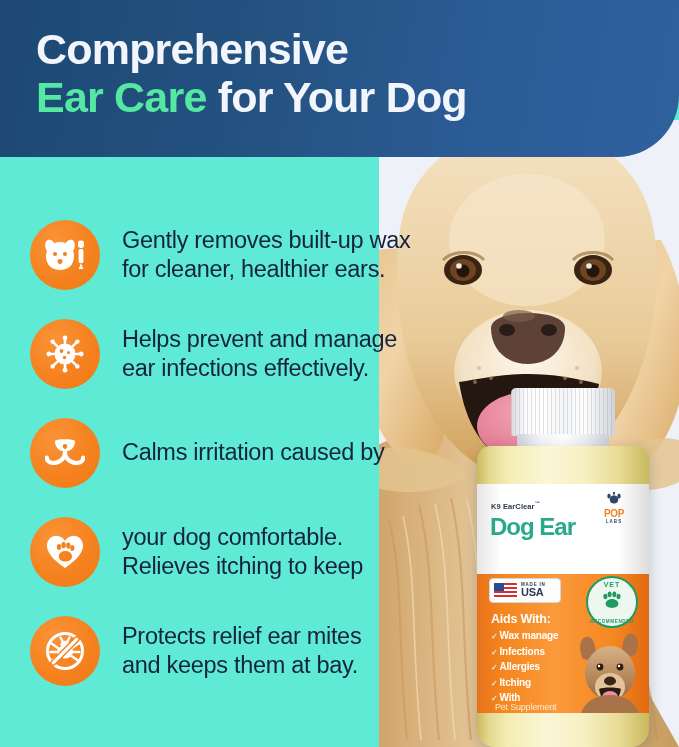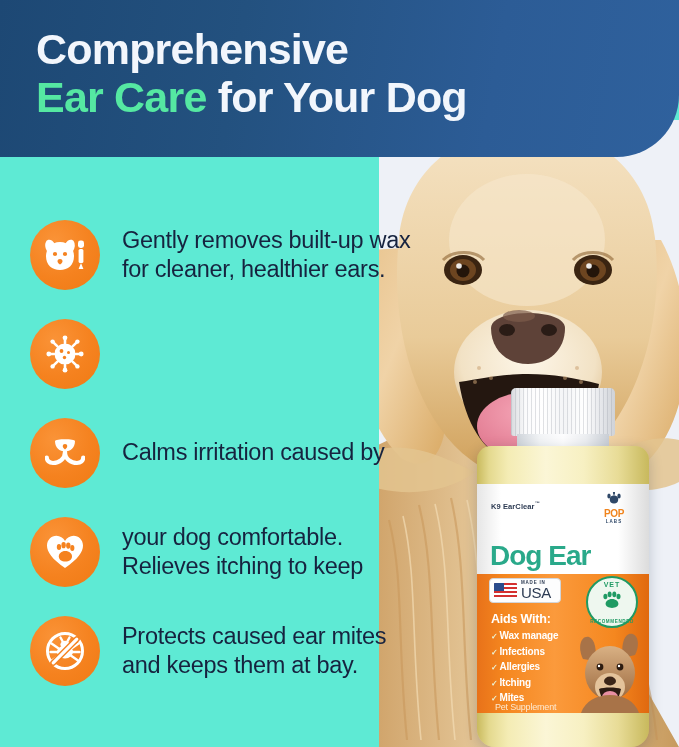--- a/index.html
+++ b/index.html
@@ -195,26 +195,25 @@
     font-weight: bold;
     color: #2f4868;
     letter-spacing: 1.1px;
     line-height: 6px;
   }
 
   #label-title-1 {
     position: absolute;
     left: 13px;
     top: 29px;
-    font-size: 28px;
+    font-size: 24px;
     font-weight: bold;
     color: #2aa98a;
     letter-spacing: -1px;
     line-height: 28px;
-    margin-top: 29px;
   }
   #label-title-2 {
     position: absolute;
     left: 9px;
     top: 54px;
     font-size: 28px;
     font-weight: bold;
     color: #2c5c96;
     letter-spacing: -1px;
     line-height: 28px;
@@ -242,21 +241,21 @@
     background: repeating-linear-gradient(180deg,#d4302f 0 2px,#ffffff 2px 4px);
   }
   #usa-flag::after {
     content:"";
     position:absolute; left:0; top:0;
     width: 10px; height: 8px;
     background:#2b4c8c;
   }
   #usa-text { margin-left: 4px; line-height: 1; }
   #usa-madein { font-size: 4.5px; font-weight: bold; color:#2c3a52; letter-spacing: 0.8px; display:block; }
-  #usa-usa { font-size: 15px; font-weight: normal; color:#2c3a52; letter-spacing:-0.3px; display:block; }
+  #usa-usa { font-size: 11px; font-weight: bold; color:#2c3a52; letter-spacing:-0.3px; display:block; }
 
   #vet-badge {
     position: absolute;
     right: 11px;
     top: 92px;
     width: 52px;
     height: 52px;
     border-radius: 50%;
     background: #eef7ef;
     border: 2px solid #1f9a63;
@@ -489,20 +488,22 @@
             <circle cx="6.6" cy="31.4" r="2.2"></circle>
               <circle cx="31.4" cy="6.6" r="2.2"></circle>
             <circle cx="19" cy="19" r="10.5"></circle>
             <circle cx="15.5" cy="16" r="1.9" fill="#f5821f"></circle>
             <circle cx="22.5" cy="17.5" r="1.5" fill="#f5821f"></circle>
             <circle cx="18.5" cy="22.5" r="1.7" fill="#f5821f"></circle>
           </svg>
         </span>
       </div>
       <div class="feature-text">
+        <div>Helps prevent and manage</div>
+        <div>ear infections effectively.</div>
       </div>
     </div>
 
     <div class="feature-row">
       <div class="feature-icon">
         <span>
           <svg width="40" height="30" viewBox="0 0 40 30" xmlns="http://www.w3.org/2000/svg" fill="#ffffff">
 
             <path d="M10 3 C 10 0.5, 30 0.5, 30 3 C 30 9.5, 25.5 13.5, 20 13.5 C 14.5 13.5, 10 9.5, 10 3 Z"></path>
 
@@ -560,21 +561,21 @@
               <path d="M17.8 10.8 L 15.5 6.5"></path>
               <path d="M22.2 10.8 L 24.5 6.5"></path>
             </g>
 
             <line x1="8.2" y1="31.8" x2="31.8" y2="8.2" stroke="#f5821f" stroke-width="6" stroke-linecap="round"></line>
             <line x1="8.2" y1="31.8" x2="31.8" y2="8.2" stroke="#ffffff" stroke-width="3.2" stroke-linecap="round"></line>
           </svg>
         </span>
       </div>
       <div class="feature-text">
-        <div>Protects caused ear mites</div>
+        <div>Protects relief ear mites</div>
         <div>and keeps them at bay.</div>
       </div>
     </div>
 
   </div>
 
   <div id="product-bottle">
 
     <div id="bottle-cap"></div>
     <div id="bottle-neck"></div>
@@ -627,21 +628,21 @@
             <div id="vet-rec">RECOMMENDED</div>
           </div>
         </div>
 
         <div id="aids-title">Aids With:</div>
         <ul id="aids-list">
           <li><span class="check">✓</span><span>Wax manage</span></li>
           <li><span class="check">✓</span><span>Infections</span></li>
           <li><span class="check">✓</span><span>Allergies</span></li>
           <li><span class="check">✓</span><span>Itching</span></li>
-          <li><span class="check">✓</span><span>Mites</span></li>
+          <li><span class="check">✓</span><span>With</span></li>
         </ul>
 
         <div id="label-dog">
           <svg width="74" height="88" viewBox="0 0 74 88" xmlns="http://www.w3.org/2000/svg">
             <defs>
               <linearGradient id="ldFur" x1="0" y1="0" x2="0" y2="1">
                 <stop offset="0%" stop-color="#d9b184"></stop>
                 <stop offset="100%" stop-color="#9c6a40"></stop>
               </linearGradient>
             </defs>

